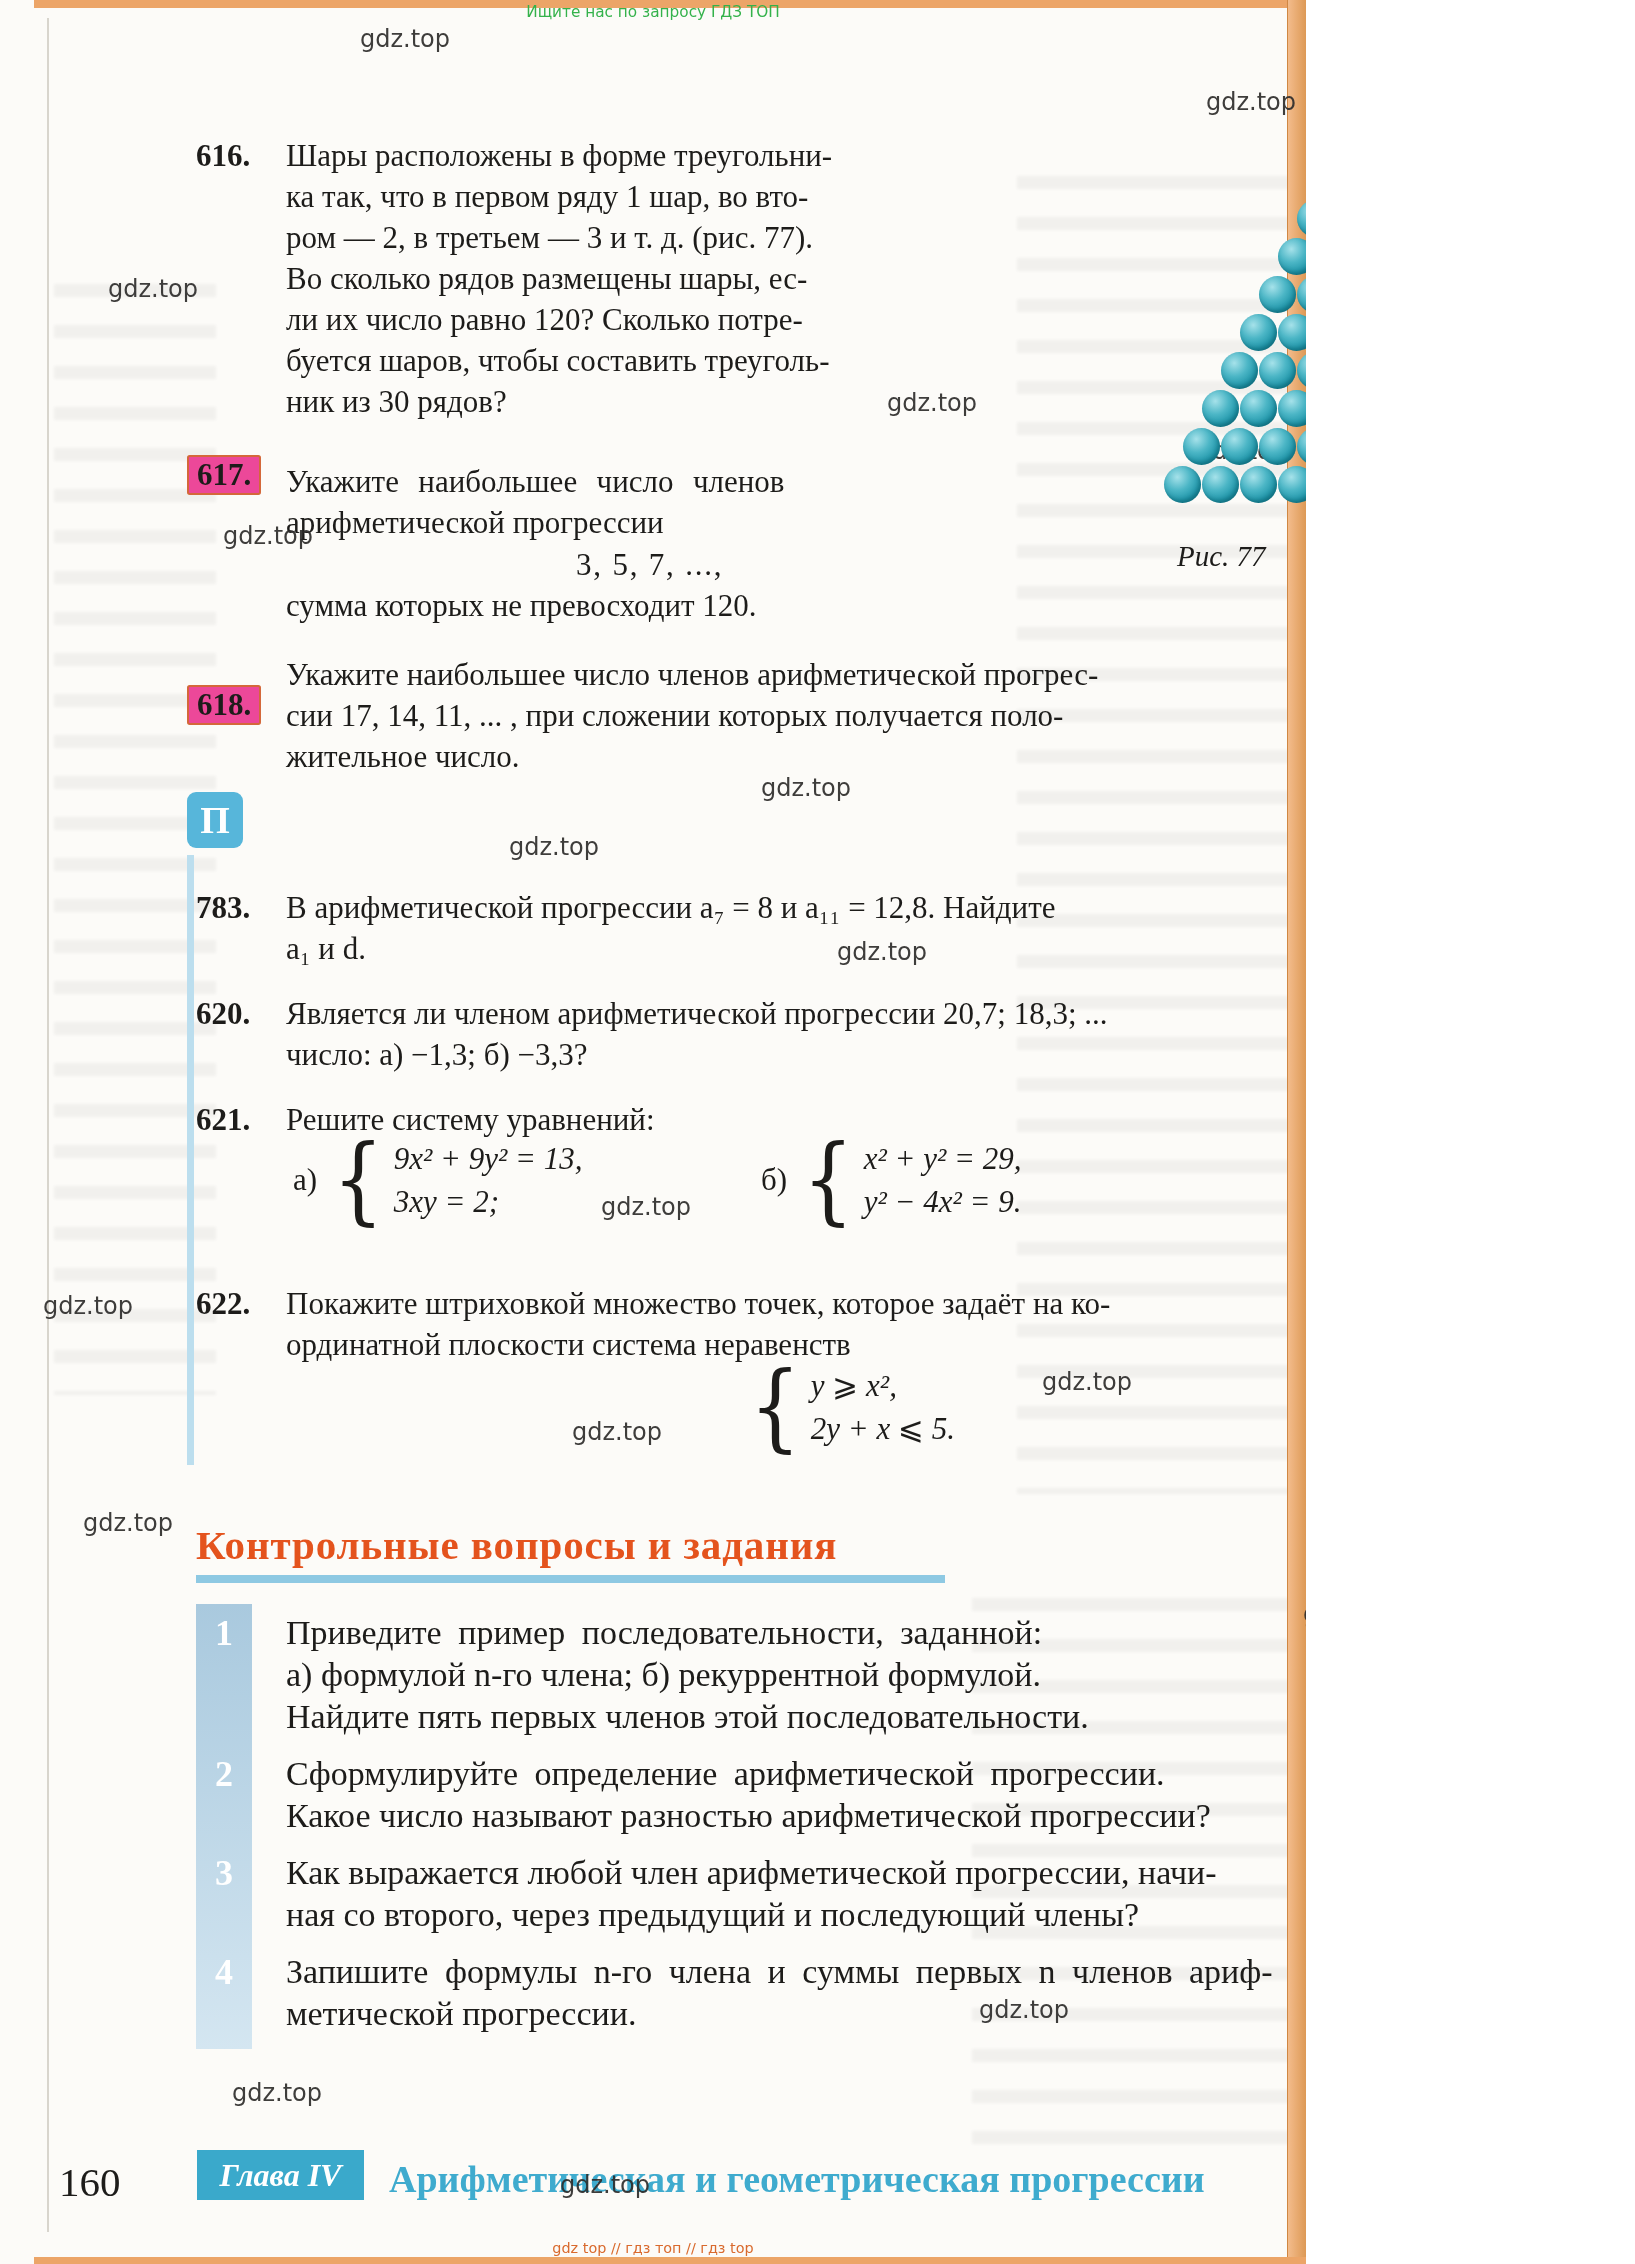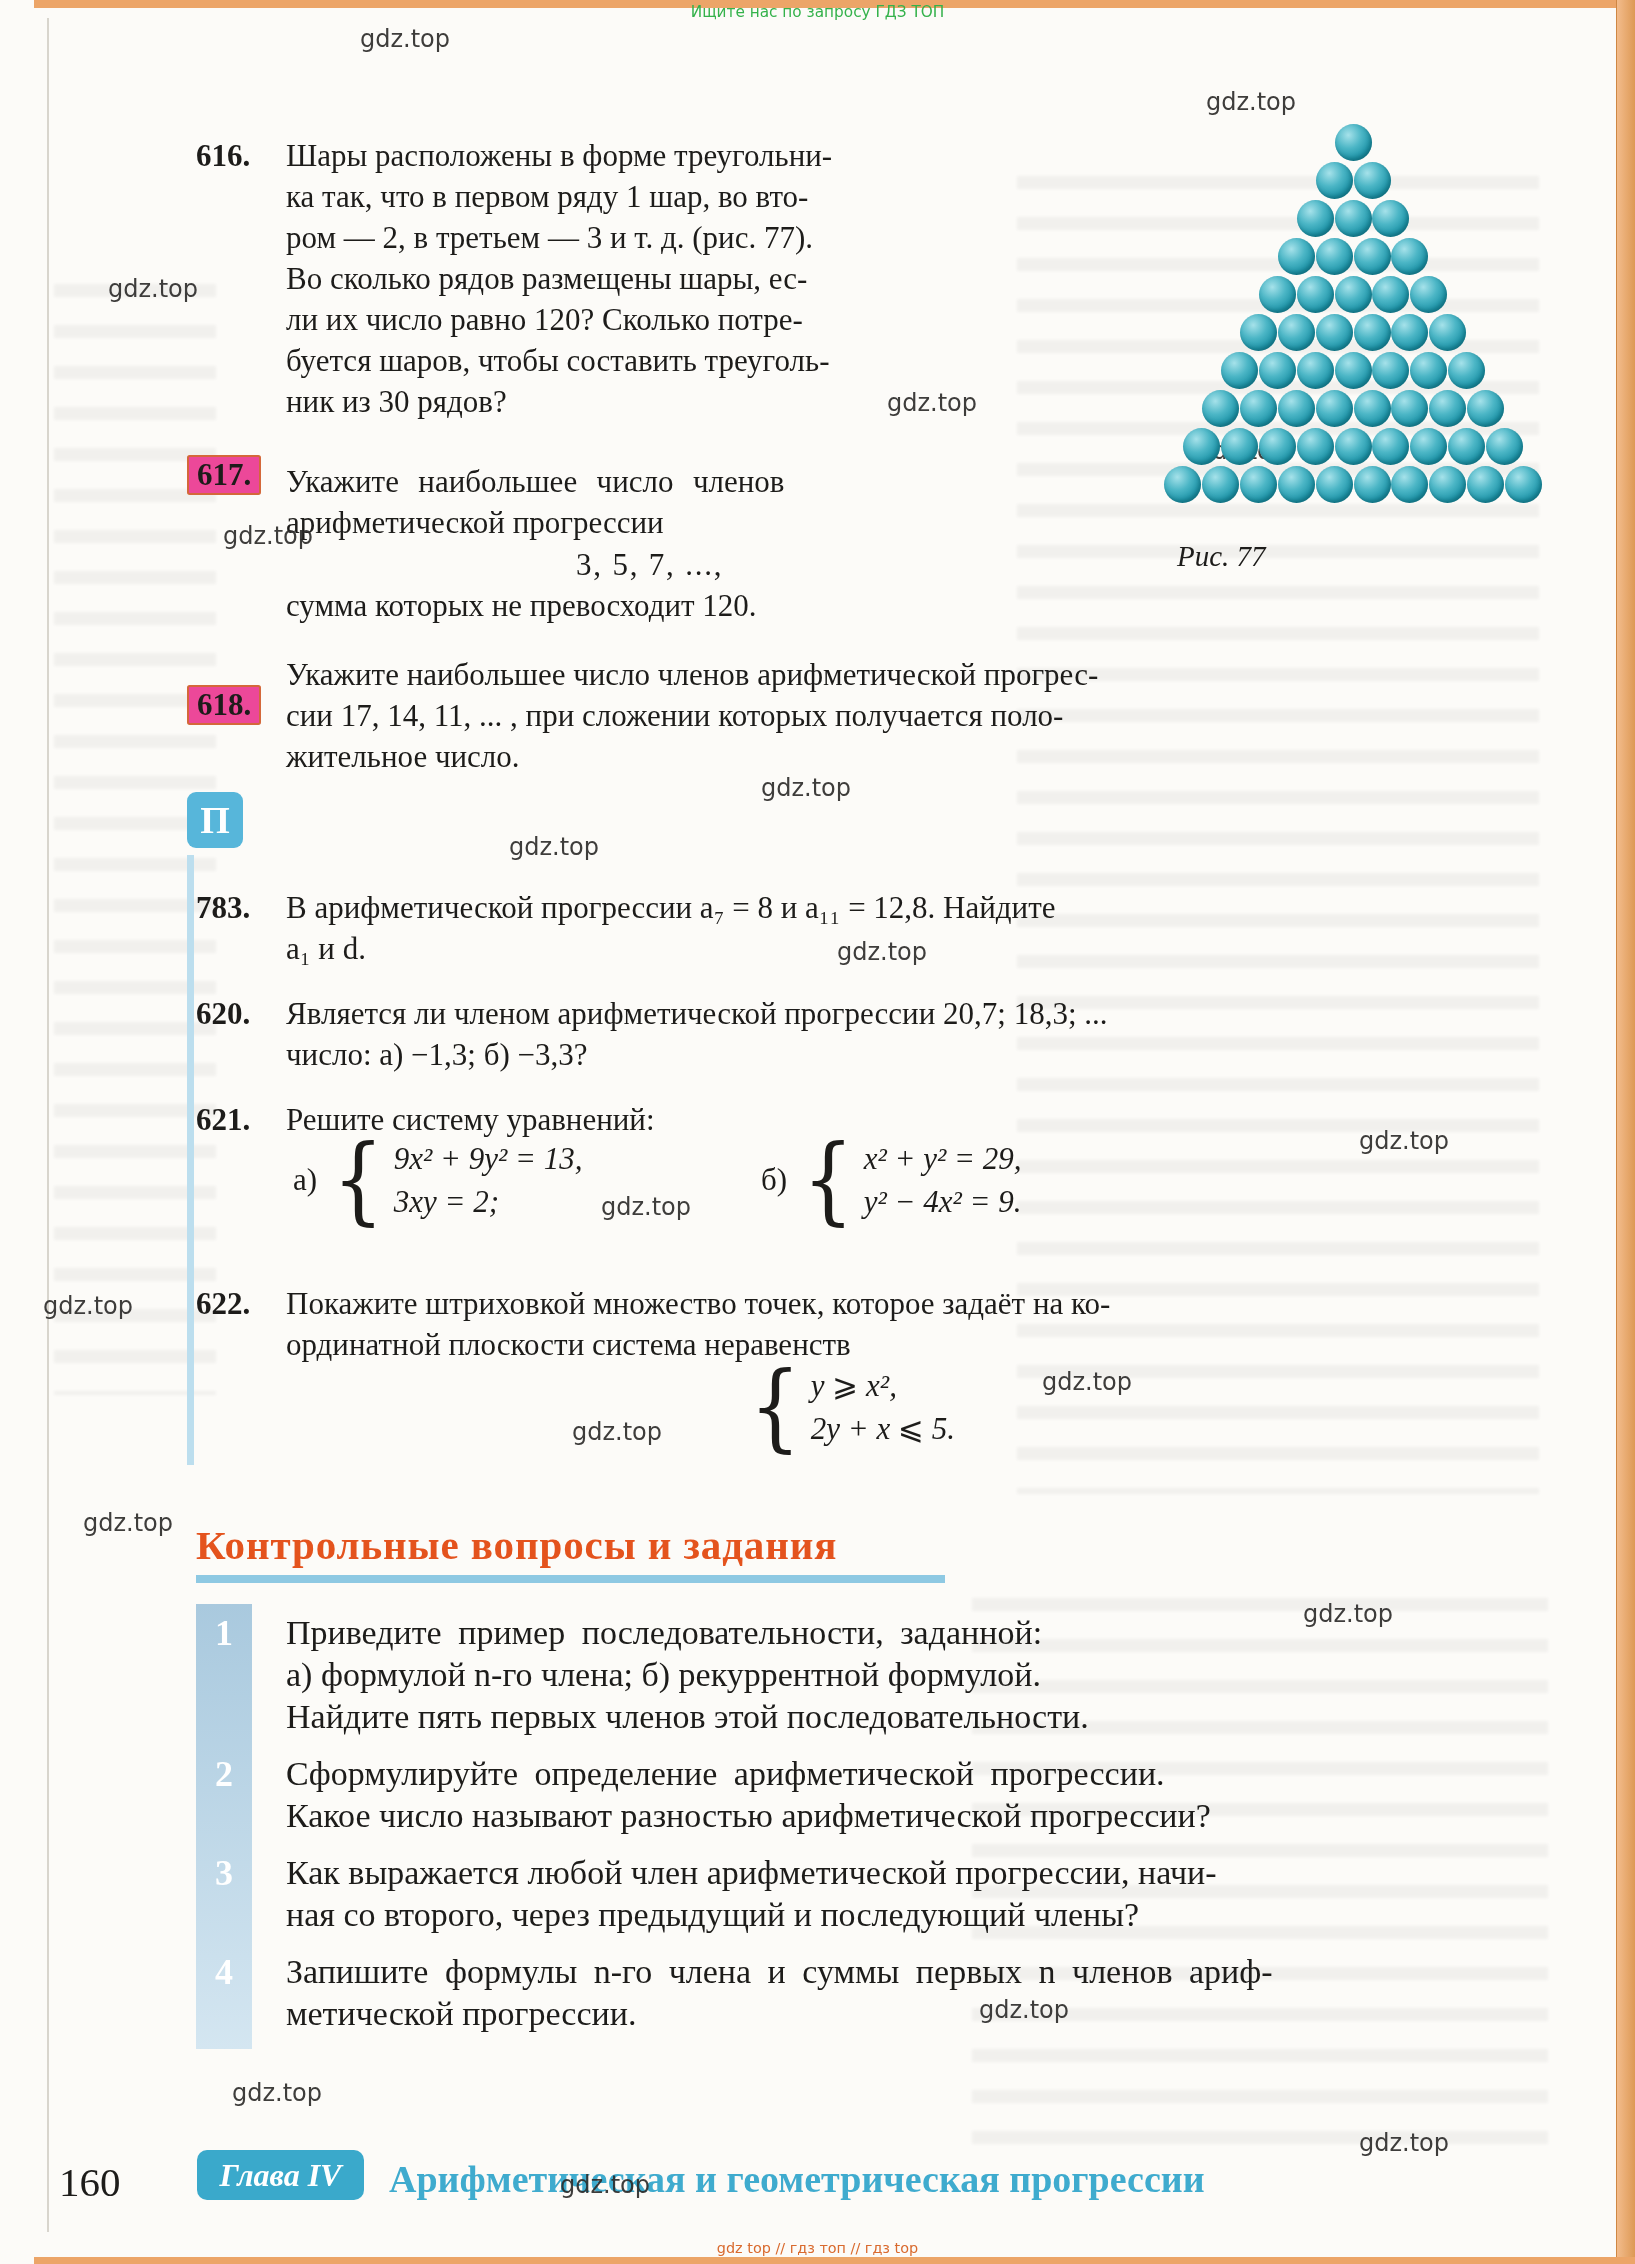--- a/index.html
+++ b/index.html
@@ -1,17 +1,17 @@
 <!DOCTYPE html>
 <html lang="ru" style="font-size:14.4px"><head>
 <meta charset="utf-8">
 <style>
   html,body { margin:0; padding:0; background:#ffffff; }
   .page {
-    position:relative; width:1635px; height:2265px;
+    position:relative; width:1306px; height:2265px;
     background:#fcfbf8; overflow:hidden;
     font-family:"Liberation Serif","DejaVu Serif",serif;
     color:#1d1c1a;
   }
   
   .edge-top    { position:absolute; left:34px; top:0; right:0; height:8px; background:#eca568; }
   .edge-right  { position:absolute; top:0; right:0; width:18px; height:100%;
                  background:linear-gradient(to right,#f3bc8c,#dd9955); border-left:1.8px solid #cf8743; }
   .edge-bottom { position:absolute; left:34px; bottom:0; right:0; height:8px; background:#eca568; }
   .left-rule   { position:absolute; left:47px; top:18px; width:1.8px; height:2214px; background:#c9c4ba; opacity:.7; }
@@ -61,21 +61,21 @@
   .control-underline { position:absolute; left:196px; top:1575px; width:749px; height:8px; background:#8ec9e3; }
   .q-band { position:absolute; left:196px; top:1604px; width:56px; height:445px;
             background:linear-gradient(to bottom,#a9c9de,#d4e6f1); }
   .q-num { position:absolute; left:196px; width:56px; text-align:center; color:#ffffff;
            font-weight:bold; font-size:36px; line-height:42px; }
   .q-lines { position:absolute; left:286px; }
   .q-lines div { font-size:34px; line-height:42px; white-space:nowrap; }
 
   
   .chapter-badge { position:absolute; left:197px; top:2150px; width:167px; height:50px; background:#3aa9cb;
-                   border-radius:10px; color:#fff; font-weight:bold; font-style:italic; font-size:32px;
+                   border-radius:0; color:#fff; font-weight:bold; font-style:italic; font-size:32px;
                    display:flex; align-items:center; justify-content:center; }
   .chapter-title { position:absolute; left:389px; top:2157px; font-weight:bold; font-size:38px;
                    color:#3fabce; white-space:nowrap; }
   .page-number { position:absolute; left:59px; top:2158px; font-size:41px; }
 </style>
 </head>
 <body>
 
 <div class="page">
 

